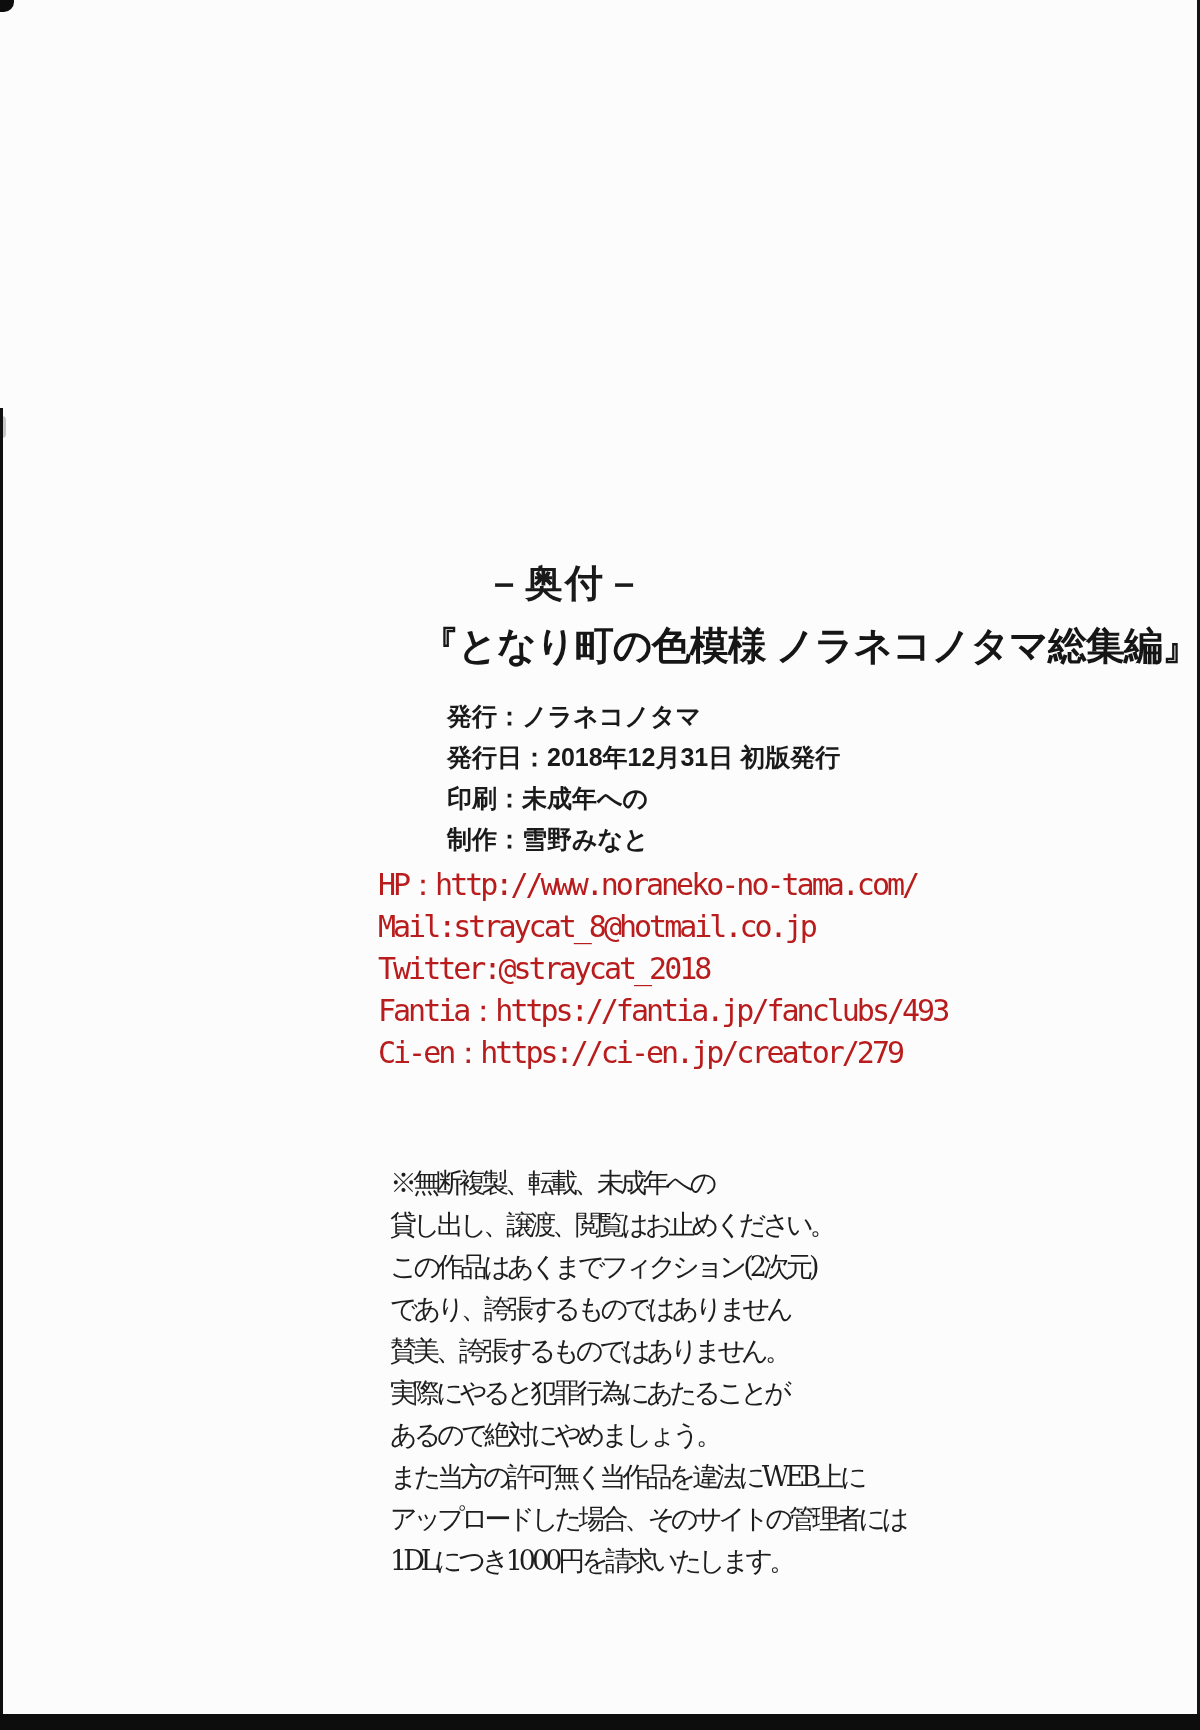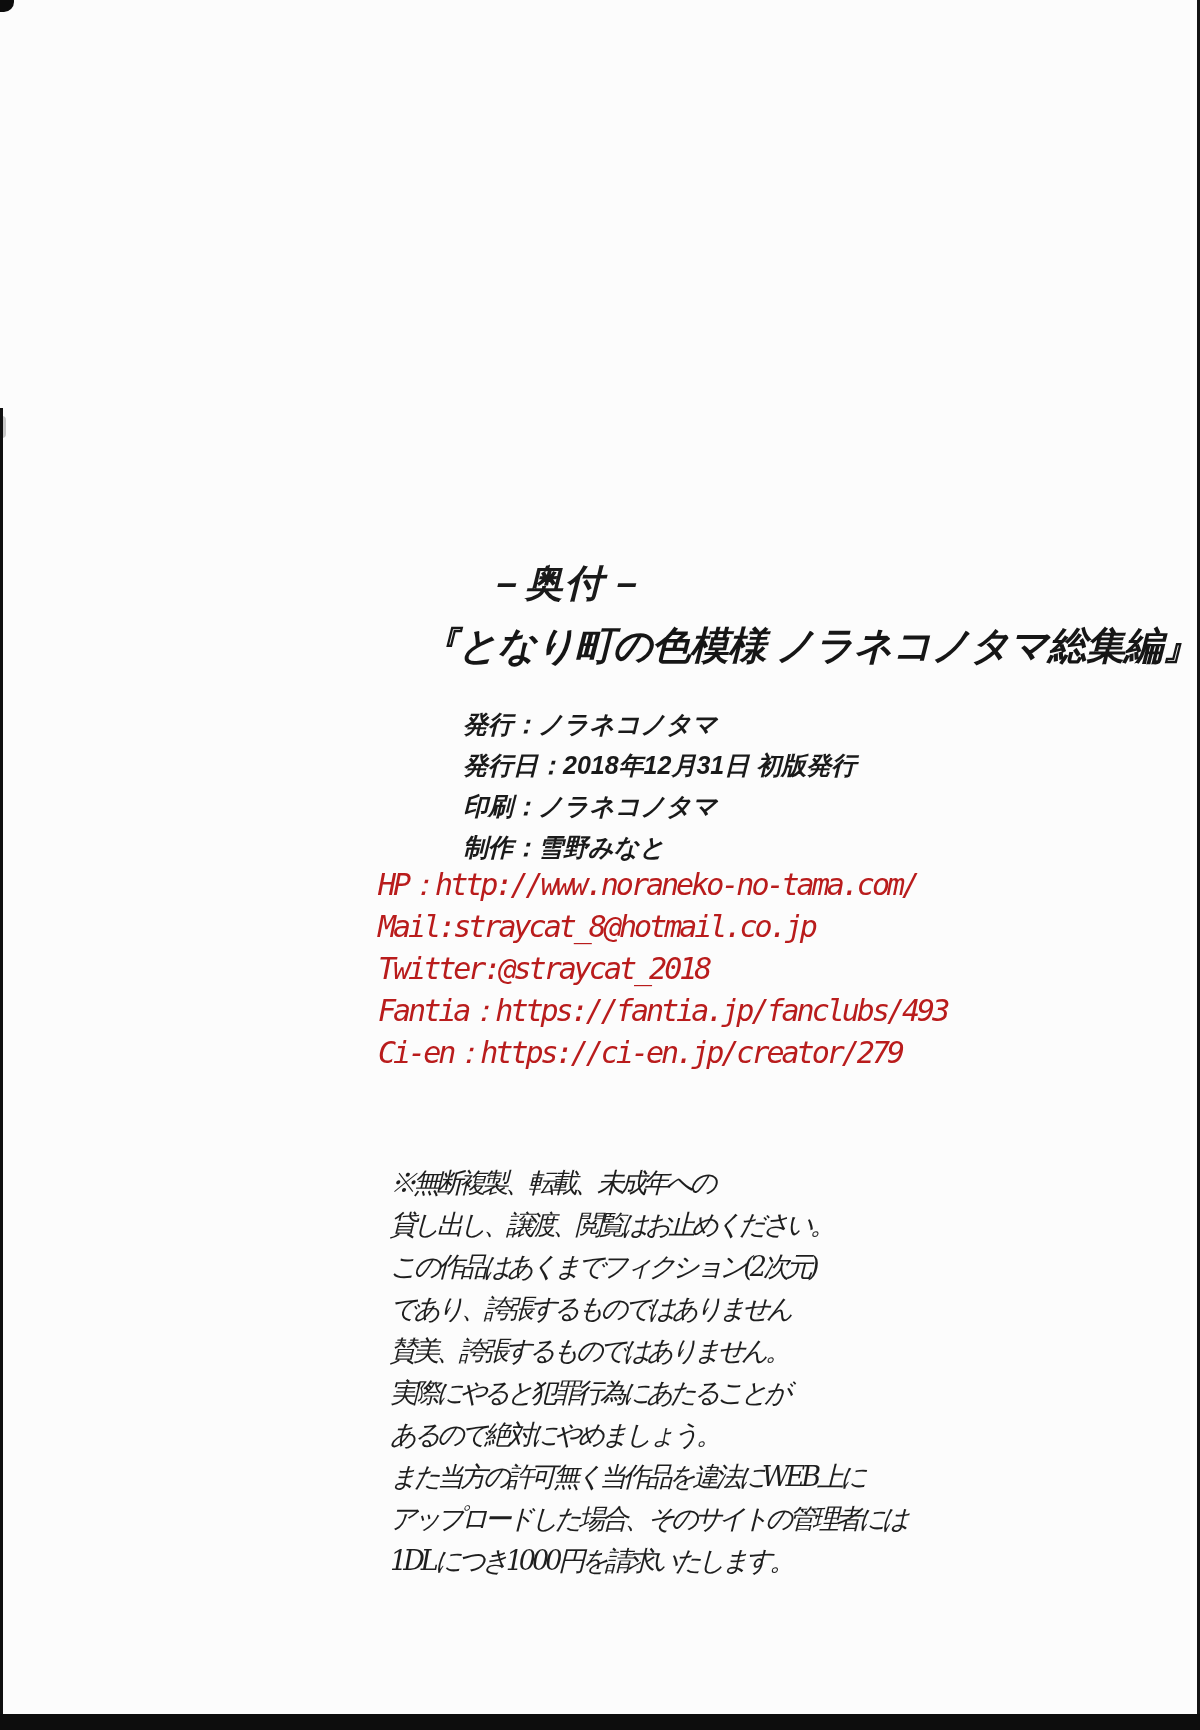--- a/index.html
+++ b/index.html
@@ -5,21 +5,20 @@
   html, body { margin: 0; padding: 0; background: #e8e8e8; }
   .page {
     position: relative;
     width: 1200px;
     height: 1730px;
     margin: 0 auto;
     background: #fcfcfc;
     overflow: hidden;
     color: #1c1c1c;
     font-family: "Liberation Sans", sans-serif;
-    font-style: italic;
   }
   
   .border-bottom {
     position: absolute; left: 0; bottom: 0; width: 100%; height: 16px;
     background: #0d0d0d;
   }
   .border-left {
     position: absolute; left: 0; top: 408px; width: 3px; height: 1322px;
     background: #101010;
   }
@@ -44,25 +43,24 @@
     color: #1a1a1a;
   }
   .book-title {
     position: absolute; top: 620px; left: 0; width: 1200px;
     text-align: right;
     font-size: 39px; line-height: 52px; font-weight: 700;
     letter-spacing: -1px;
     color: #161616;
   }
   .colophon {
-    position: absolute; top: 696px; left: 463px;
+    position: absolute; top: 696px; left: 447px;
     font-size: 25px; line-height: 41px; font-weight: 700;
     color: #1a1a1a;
     white-space: nowrap;
-    margin-top: 8px;
   }
   .links {
     position: absolute; top: 864px; left: 378px;
     font-family: "DejaVu Sans Mono", monospace;
     font-size: 30px; line-height: 42px; font-weight: 500;
     letter-spacing: -3px;
     color: #b91c1c;
     white-space: nowrap;
   }
   .disclaimer {
@@ -80,21 +78,21 @@
 
 <div class="page">
 
   <div class="section-header">－奥付－</div>
 
   <div class="book-title">『となり町の色模様 ノラネコノタマ総集編』</div>
 
   <div class="colophon">
     <span class="line">発行：ノラネコノタマ</span>
     <span class="line">発行日：2018年12月31日 初版発行</span>
-    <span class="line">印刷：ノラネコノタマ</span>
+    <span class="line">印刷：未成年への</span>
     <span class="line">制作：雪野みなと</span>
   </div>
 
   <div class="links">
     <span class="line">HP：http://www.noraneko-no-tama.com/</span>
     <span class="line">Mail:straycat_8@hotmail.co.jp</span>
     <span class="line">Twitter:@straycat_2018</span>
     <span class="line">Fantia：https://fantia.jp/fanclubs/493</span>
     <span class="line">Ci-en：https://ci-en.jp/creator/279</span>
   </div>

